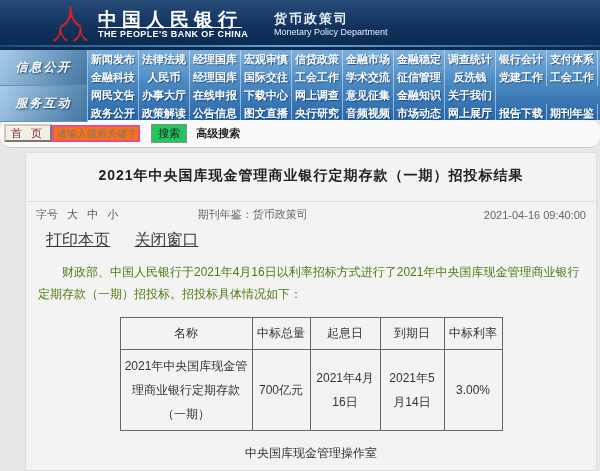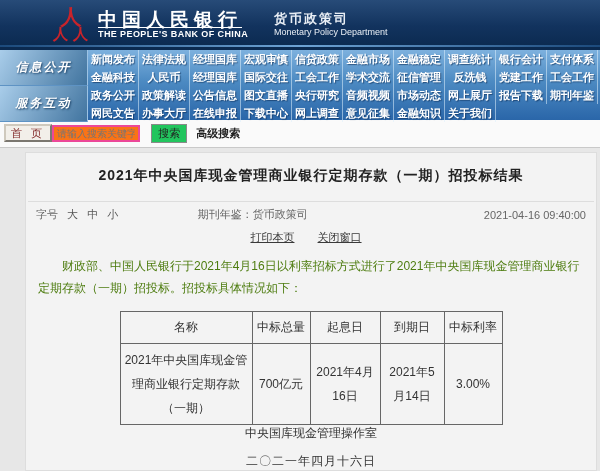--- a/index.html
+++ b/index.html
@@ -29,21 +29,21 @@
     background:linear-gradient(120deg,#a9cdea,#41749f); text-shadow:1px 1px 2px #1a4066;
     border-right:1px solid #9dc3e4; border-bottom:1px solid #5e93c4; cursor:pointer; }
   .nav-rows { flex:1; display:flex; flex-direction:column; }
   .nav-row { display:flex; height:18px; line-height:18px; }
   .nav-item { width:51px; text-align:center; color:#fff; font-size:11px; font-weight:bold;
     text-decoration:none; border-right:1px solid rgba(220,238,252,.55);
     text-shadow:1px 1px 1px rgba(10,40,80,.6); cursor:pointer; white-space:nowrap; }
 
   
   .crumb-bar { height:28px; background:#fafafa; border-bottom:1px solid #c9c9c9;
-    display:flex; align-items:flex-start; padding:3px 4px 0 4px; }
+    display:flex; align-items:flex-start; padding:3px 4px 0 4px;border-radius:10px; }
   .home-btn { font-size:11px; color:#7c1f1f; background:#f2efe9; border:2px outset #cfc9bd;
     padding:0 5px; line-height:14px; letter-spacing:3px; cursor:pointer; margin-top:1px; white-space:nowrap; }
   .crumbs { flex:1; font-size:11px; line-height:12px; color:#222; padding:1px 4px 0 6px; }
   .crumbs a { color:#222; text-decoration:none; cursor:pointer; }
   .crumb-sep { margin:0 2px; }
   .search-zone { white-space:nowrap; font-size:11px; color:#222; margin-top:1px; }
   .search-input { width:88px; height:17px; border:2px solid #ec4899; font-size:10px;
     padding:0 3px; color:#444; background:#f97316; vertical-align:middle; }
   .search-btn { font-size:11px; border:1px solid #8a8a8a; background:#22c55e; color:#222;
     padding:1px 6px; margin:0 6px 0 8px; cursor:pointer; vertical-align:middle; }
@@ -54,35 +54,35 @@
     border:1px solid #ddd; padding-top:14px; position:relative; }
   .article-title { text-align:center; font-size:14px; font-weight:bold; color:#222;
     letter-spacing:1px; margin-bottom:16px; }
   .meta-rule { border:none; border-top:1px solid #ddd; margin:0 2px; }
   .meta-row { display:flex; align-items:center; font-size:11px; color:#666;
     padding:5px 10px 2px 10px; }
   .meta-left { flex:1; }
   .meta-left .fsz { margin-left:6px; color:#555; cursor:pointer; }
   .meta-mid { flex:1.4; }
   .meta-right { flex:1; text-align:right; color:#666; }
-  .links-row { text-align:center; padding:6px 30px 0 0; font-size:11px; }
+  .links-row { text-align:left; padding:6px 30px 0 0; font-size:16px; }
   .links-row a { color:#3a3a3a; text-decoration:underline; margin-left:20px; cursor:pointer; }
   .body-para { font-size:12px; color:#4d7c0f; line-height:22px; text-indent:2em;
     margin:10px 12px 0 12px; }
 
   
   .bid-table { border-collapse:collapse; margin:12px auto 0; font-size:12px; color:#333; }
   .bid-table th,.bid-table td { border:1px solid #666; text-align:center; font-weight:normal;
     padding:4px 4px; background:#f3f3f3; }
   .bid-table th { height:32px; }
   .bid-table td { height:70px; line-height:24px; }
   .col-name { width:132px; } .col-amt { width:58px; } .col-start { width:70px; }
   .col-end { width:64px; } .col-rate { width:58px; }
 
-  .signature { text-align:center; font-size:12px; color:#333; }
+  .signature { text-align:center; font-size:12px; color:#333; margin-top:14px; }
   .sign-date { text-align:center; font-size:12px; color:#333; margin-top:11px; letter-spacing:1px; }
 </style>
 </head>
 <body>
 
 <div class="header">
   <svg class="logo-svg" viewBox="0 0 40 40">
     <g fill="#c8242b" font-family="DejaVu Serif,serif" font-weight="bold" font-size="22">
       <text x="9" y="20">人</text>
       <text x="1" y="36" font-size="16">人</text>
@@ -126,40 +126,40 @@
         <a class="nav-item">反洗钱</a>
         <a class="nav-item">党建工作</a>
         <a class="nav-item">工会工作</a>
       </div>
     </div>
   </div>
   <div class="nav-section">
     <div class="nav-label">服务互动</div>
     <div class="nav-rows">
       <div class="nav-row">
+        <a class="nav-item">网民文告</a>
+        <a class="nav-item">办事大厅</a>
+        <a class="nav-item">在线申报</a>
+        <a class="nav-item">下载中心</a>
+        <a class="nav-item">网上调查</a>
+        <a class="nav-item">意见征集</a>
+        <a class="nav-item">金融知识</a>
+        <a class="nav-item">关于我们</a>
+      </div>
+      <div class="nav-row">
         <a class="nav-item">政务公开</a>
         <a class="nav-item">政策解读</a>
         <a class="nav-item">公告信息</a>
         <a class="nav-item">图文直播</a>
         <a class="nav-item">央行研究</a>
         <a class="nav-item">音频视频</a>
         <a class="nav-item">市场动态</a>
         <a class="nav-item">网上展厅</a>
         <a class="nav-item">报告下载</a>
         <a class="nav-item">期刊年鉴</a>
-      </div>
-      <div class="nav-row">
-        <a class="nav-item">网民文告</a>
-        <a class="nav-item">办事大厅</a>
-        <a class="nav-item">在线申报</a>
-        <a class="nav-item">下载中心</a>
-        <a class="nav-item">网上调查</a>
-        <a class="nav-item">意见征集</a>
-        <a class="nav-item">金融知识</a>
-        <a class="nav-item">关于我们</a>
       </div>
     </div>
   </div>
 </div>
 
 <div class="crumb-bar">
   <button class="home-btn">首 页</button>
   <div class="search-zone">
     <input class="search-input" placeholder="请输入搜索关键字" style="">
     <button class="search-btn">搜索</button>

